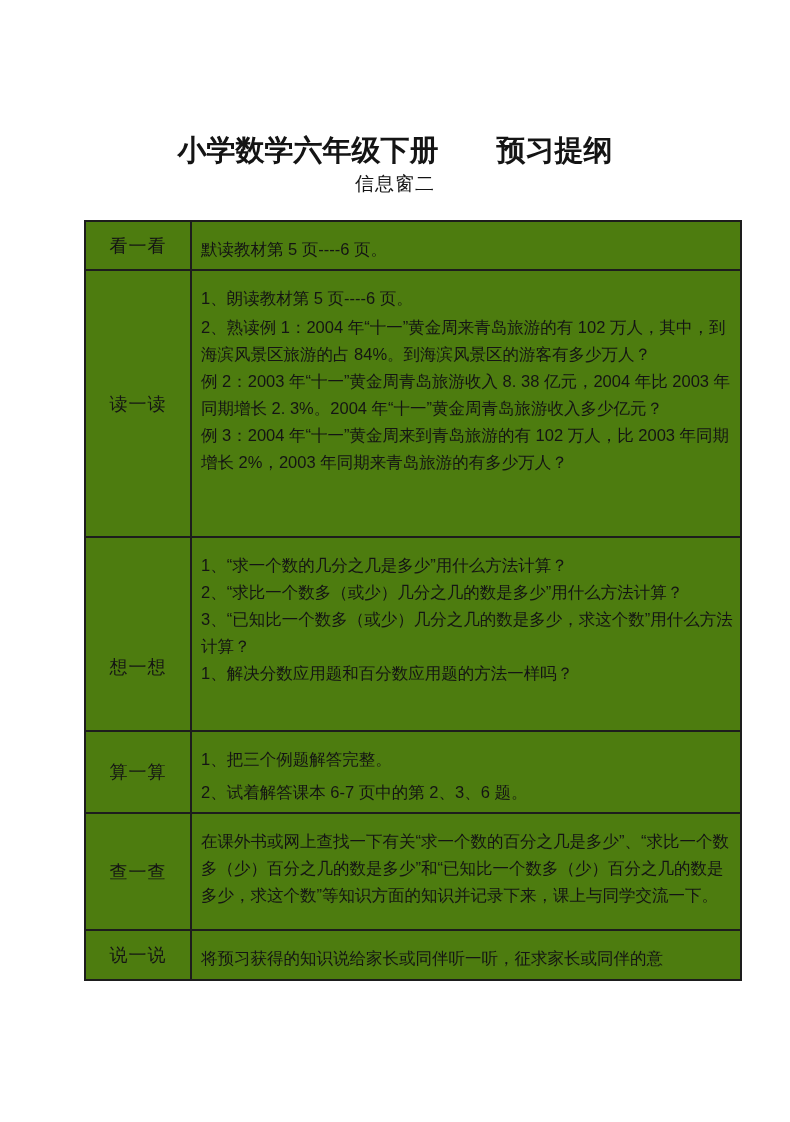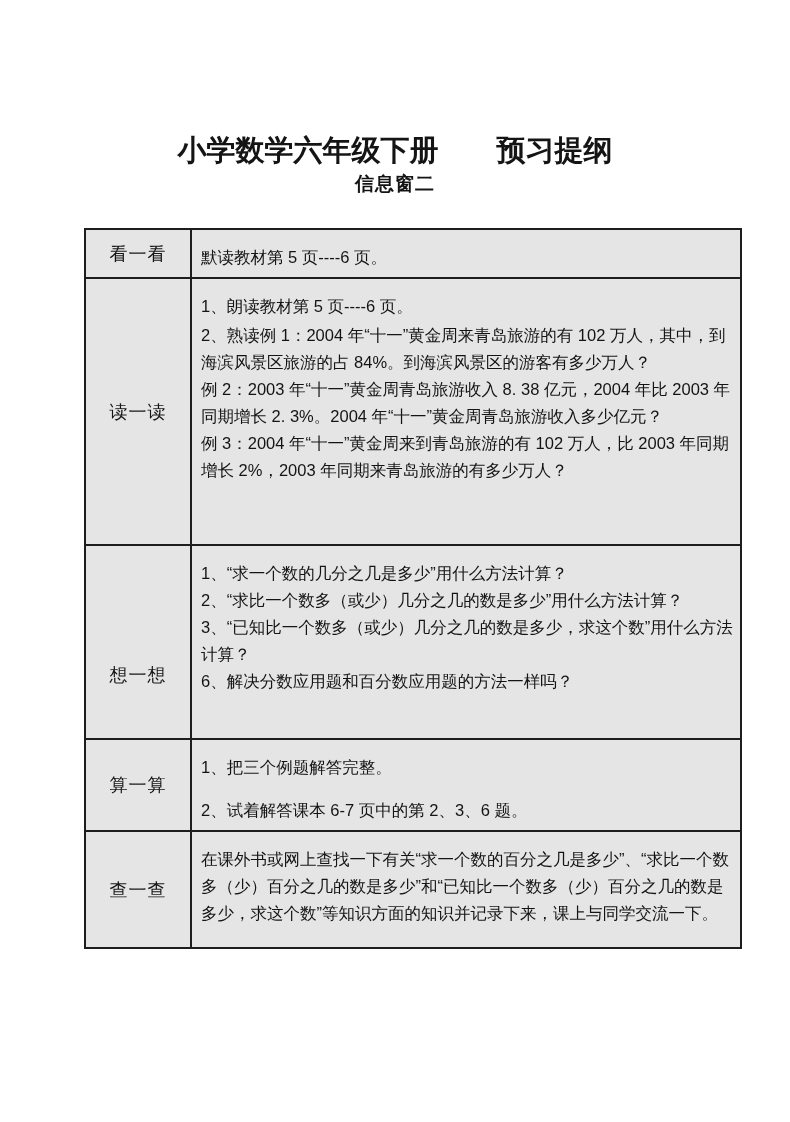--- a/index.html
+++ b/index.html
@@ -21,28 +21,28 @@
     font-size: 29px; font-weight: 700; line-height: 36px;
     white-space: pre;
   }
   .subtitle {
     margin-top: 5px;
     font-size: 20px; font-weight: 700; line-height: 25px;
     white-space: pre;
   }
   .section {
     margin-top: 4px;
-    font-size: 19px; font-weight: 700; line-height: 24px;
+    font-size: 19px; font-weight: 400; line-height: 24px;
     letter-spacing: 1px;
   }
   table.grid {
-    position: absolute; left: 84px; top: 228px;
+    position: absolute; left: 84px; top: 220px;
     width: 658px;
     border-collapse: collapse; table-layout: fixed;
-    background: #e5e5e5;
+    background: #4d7c0f;
   }
   table.grid td { border: 2px solid #1d1d1d; }
   .label-cell {
     width: 106px;
     text-align: center; vertical-align: middle;
     font-size: 18px; letter-spacing: 1px;
   }
   .content-cell {
     vertical-align: top;
     padding: 14px 4px 6px 9px;
@@ -50,21 +50,21 @@
   }
   .content-cell p { margin: 0; }
   .row-1 { height: 46px; }
   .row-2 { height: 267px; }
   .row-3 { height: 194px; }
   .row-4 { height: 63px; }
   .row-5 { height: 65px; }
   .row-6 { height: 117px; }
   .row-7 { height: 50px; }
   .row-2 .content-cell p:first-child { margin-bottom: 2px; }
-  .row-5 .content-cell p:first-child { margin-bottom: 16px; }
+  .row-5 .content-cell p:first-child { margin-bottom: 6px; }
   .row-3 .label-cell { padding-top: 66px; }
   .row-7 .content-cell { white-space: nowrap; overflow: hidden; }
 </style>
 </head>
 <body>
 
 <div class="page">
   <div class="doc-header">
     <div class="title">小学数学六年级下册　　预习提纲</div>
     <div class="section">信息窗二</div>
@@ -88,35 +88,41 @@
             <p>例 3：2004 年“十一”黄金周来到青岛旅游的有 102 万人，比 2003 年同期增长 2%，2003 年同期来青岛旅游的有多少万人？</p>
           </td>
   </tr>
 
   <tr class="grid-row row-3">
     <td class="label-cell">想一想</td>
     <td class="content-cell">
             <p>1、“求一个数的几分之几是多少”用什么方法计算？</p>
             <p>2、“求比一个数多（或少）几分之几的数是多少”用什么方法计算？</p>
             <p>3、“已知比一个数多（或少）几分之几的数是多少，求这个数”用什么方法计算？</p>
-            <p>6、解决分数应用题和百分数应用题的方法一样吗？</p>
+            <p>1、解决分数应用题和百分数应用题的方法一样吗？</p>
           </td>
   </tr>
 
 
   <tr class="grid-row row-5">
     <td class="label-cell">算一算</td>
     <td class="content-cell">
             <p>1、把三个例题解答完整。</p>
             <p>2、试着解答课本 6-7 页中的第 2、3、6 题。</p>
           </td>
   </tr>
 
   <tr class="grid-row row-6">
     <td class="label-cell">查一查</td>
     <td class="content-cell">
             <p>在课外书或网上查找一下有关“求一个数的百分之几是多少”、“求比一个数多（少）百分之几的数是多少”和“已知比一个数多（少）百分之几的数是多少，求这个数”等知识方面的知识并记录下来，课上与同学交流一下。</p>
           </td>
   </tr>
 
+  <tr class="grid-row row-7">
+    <td class="label-cell">说一说</td>
+    <td class="content-cell">
+            <p>将预习获得的知识说给家长或同伴听一听，征求家长或同伴的意</p>
+          </td>
+  </tr>
 </tbody>
   </table>
 </div>
 
 </body></html>

